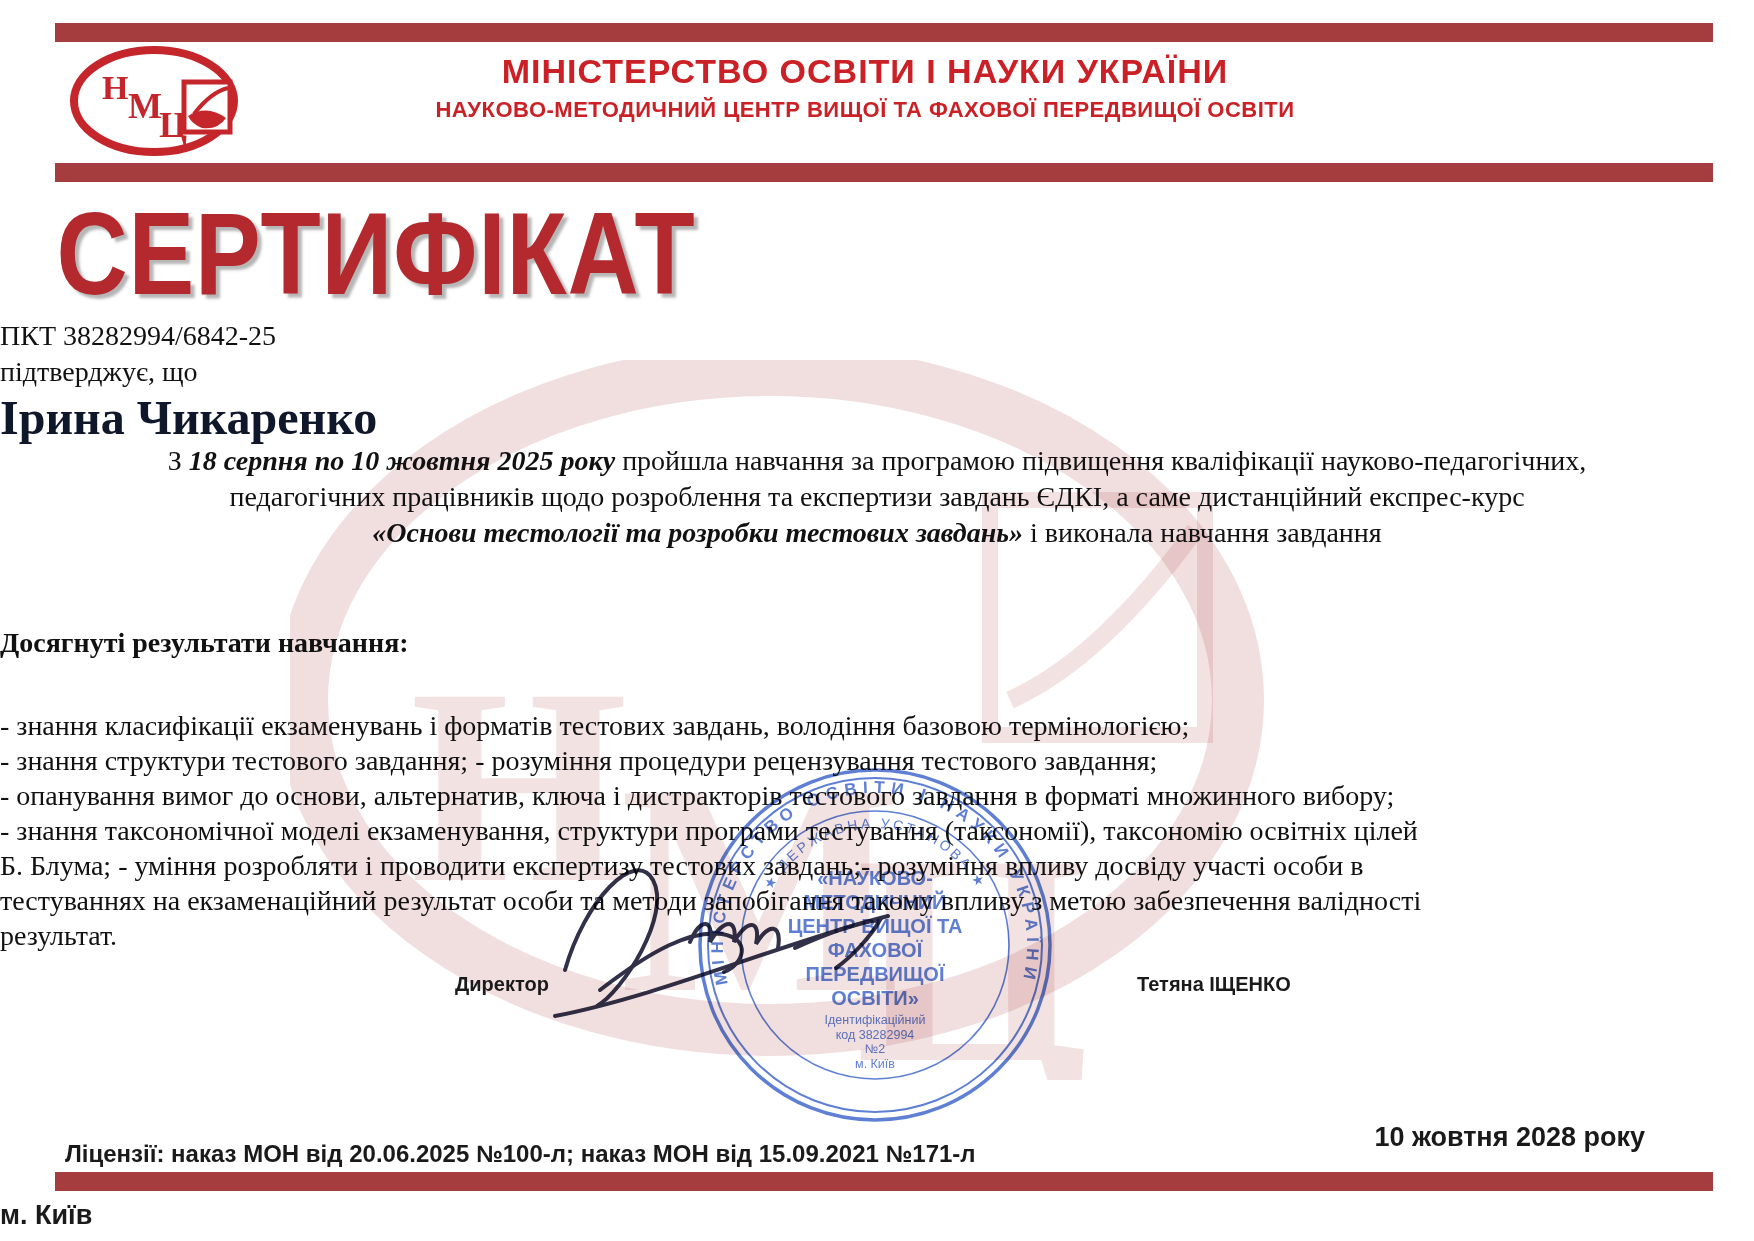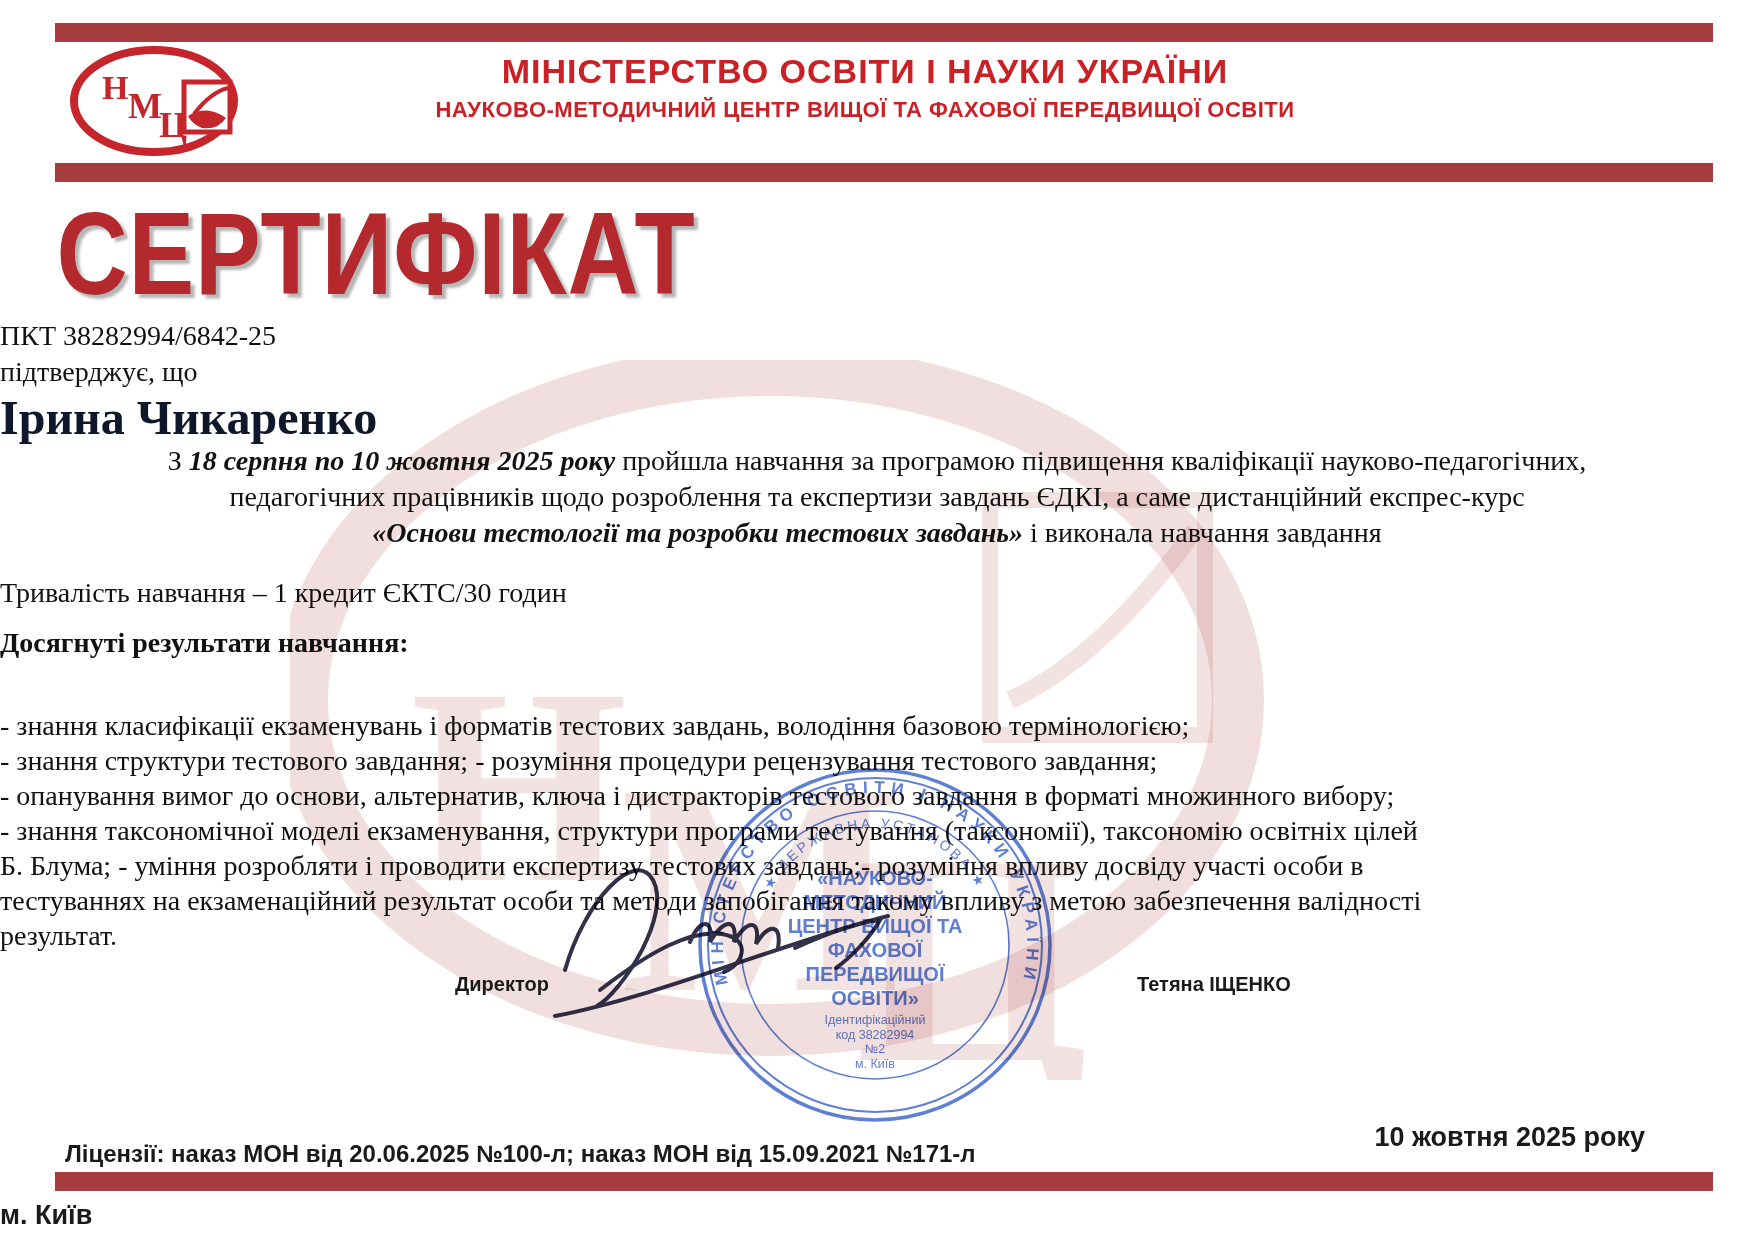--- a/index.html
+++ b/index.html
@@ -72,21 +72,20 @@
   <div class="col serif28" style="top:320px;">ПКТ 38282994/6842-25</div>
   <div class="col serif28" style="top:356px;">підтверджує, що</div>
   <div class="col name" style="top:390px;">Ірина Чикаренко</div>
 
   <div class="para" style="top:443px;">
     <div><span>З </span><span class="bi">18 серпня по 10 жовтня 2025 року</span><span> пройшла навчання за програмою підвищення кваліфікації науково-педагогічних,</span></div>
     <div>педагогічних працівників щодо розроблення та експертизи завдань ЄДКІ, а саме дистанційний експрес-курс</div>
     <div><span class="bi">«Основи тестології та розробки тестових завдань»</span><span> і виконала навчання завдання</span></div>
   </div>
 
-  <div class="col serif28" style="top:577px;">Тривалість навчання – 1 кредит ЄКТС/30 годин</div>
   <div class="col serif28 b" style="top:627px;">Досягнуті результати навчання:</div>
 
   <div class="col results" style="top:666px;margin-top:42px;">
     <div>- знання класифікації екзаменувань і форматів тестових завдань, володіння базовою термінологією;</div>
     <div>- знання структури тестового завдання; - розуміння процедури рецензування тестового завдання;</div>
     <div>- опанування вимог до основи, альтернатив, ключа і дистракторів тестового завдання в форматі множинного вибору;</div>
     <div>- знання таксономічної моделі екзаменування, структури програми тестування (таксономії), таксономію освітніх цілей</div>
     <div>Б. Блума; - уміння розробляти і проводити експертизу тестових завдань;- розуміння впливу досвіду участі особи в</div>
     <div>тестуваннях на екзаменаційний результат особи та методи запобігання такому впливу з метою забезпечення валідності</div>
     <div>результат.</div>
@@ -128,18 +127,18 @@
       <path d="M 60,170 C 112,130 150,110 182,114 C 212,119 204,144 184,152"></path>
       <path d="M 150,122 c 10,-24 24,-24 20,0 c 14,-24 28,-24 24,0 c 14,-24 27,-22 22,2 c 13,-22 26,-20 22,4"></path>
       <path d="M 15,196 C 120,176 245,122 348,96"></path>
       <path d="M 255,128 C 290,112 320,102 340,100 C 330,118 310,138 296,148"></path>
     </g>
   </svg>
 
   <div class="sig-label" style="left:455px;top:973px;">Директор</div>
   <div class="sig-label" style="left:1137px;top:973px;">Тетяна ІЩЕНКО</div>
 
-  <div class="foot" style="right:109px;top:1122px;font-size:27px;">10 жовтня 2025 року</div>
+  <div class="foot" style="right:109px;top:1122px;font-size:27px;">10 жовтня 2028 року</div>
   <div class="foot" style="left:65px;top:1140px;font-size:24px;">Ліцензії: наказ МОН від 20.06.2025 №100-л; наказ МОН від 15.09.2021 №171-л</div>
   <div class="bar" style="top:1172px;"></div>
   <div class="foot col" style="top:1200px;font-size:27px;">м. Київ</div>
 
 </div>
 
 </body></html>

